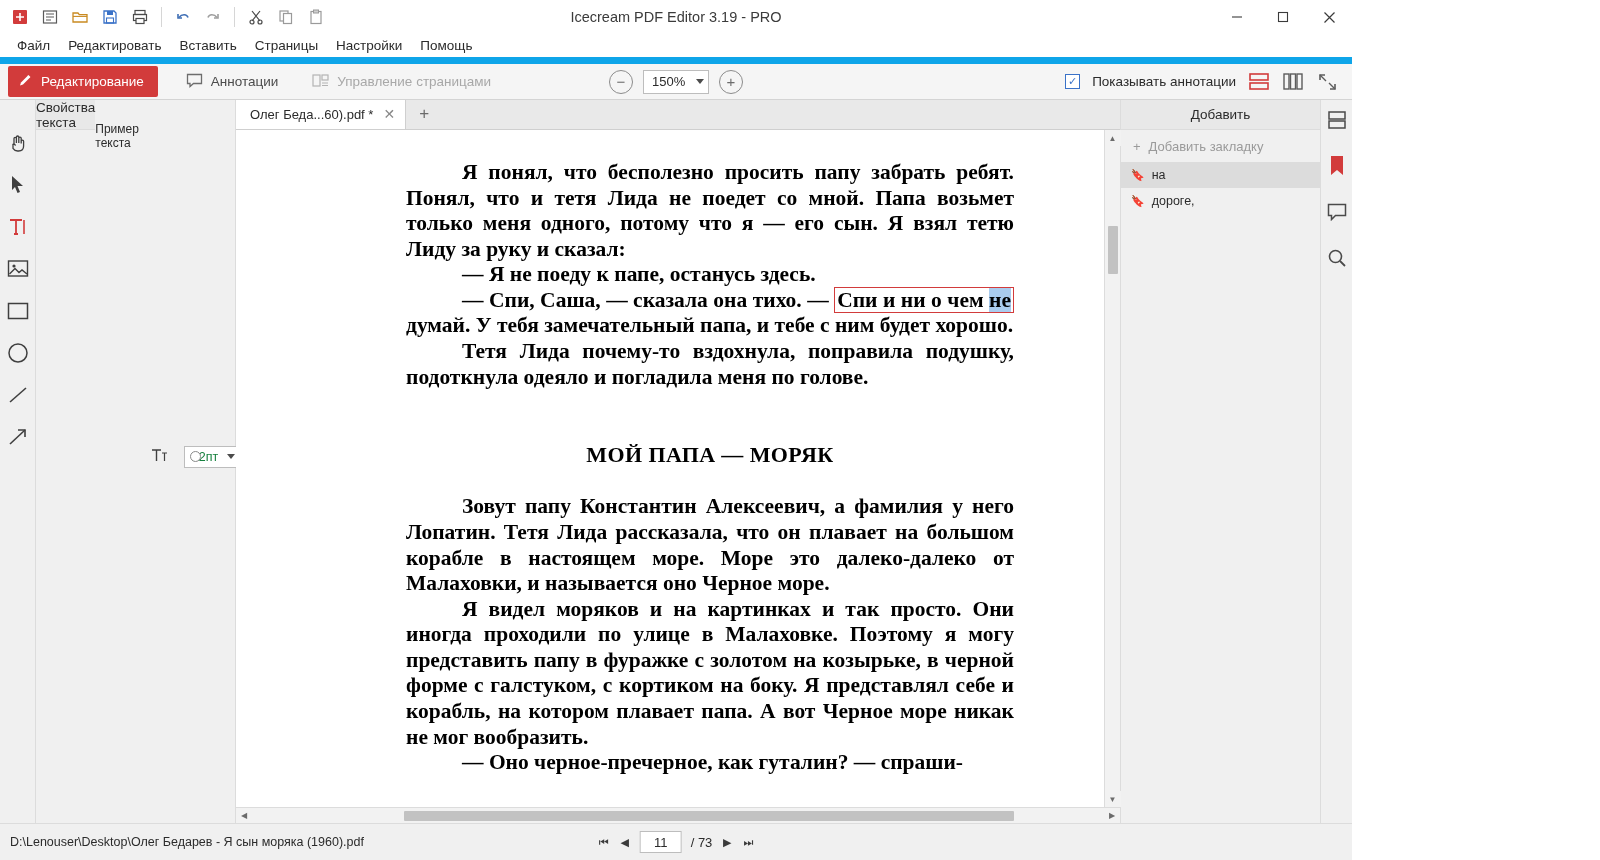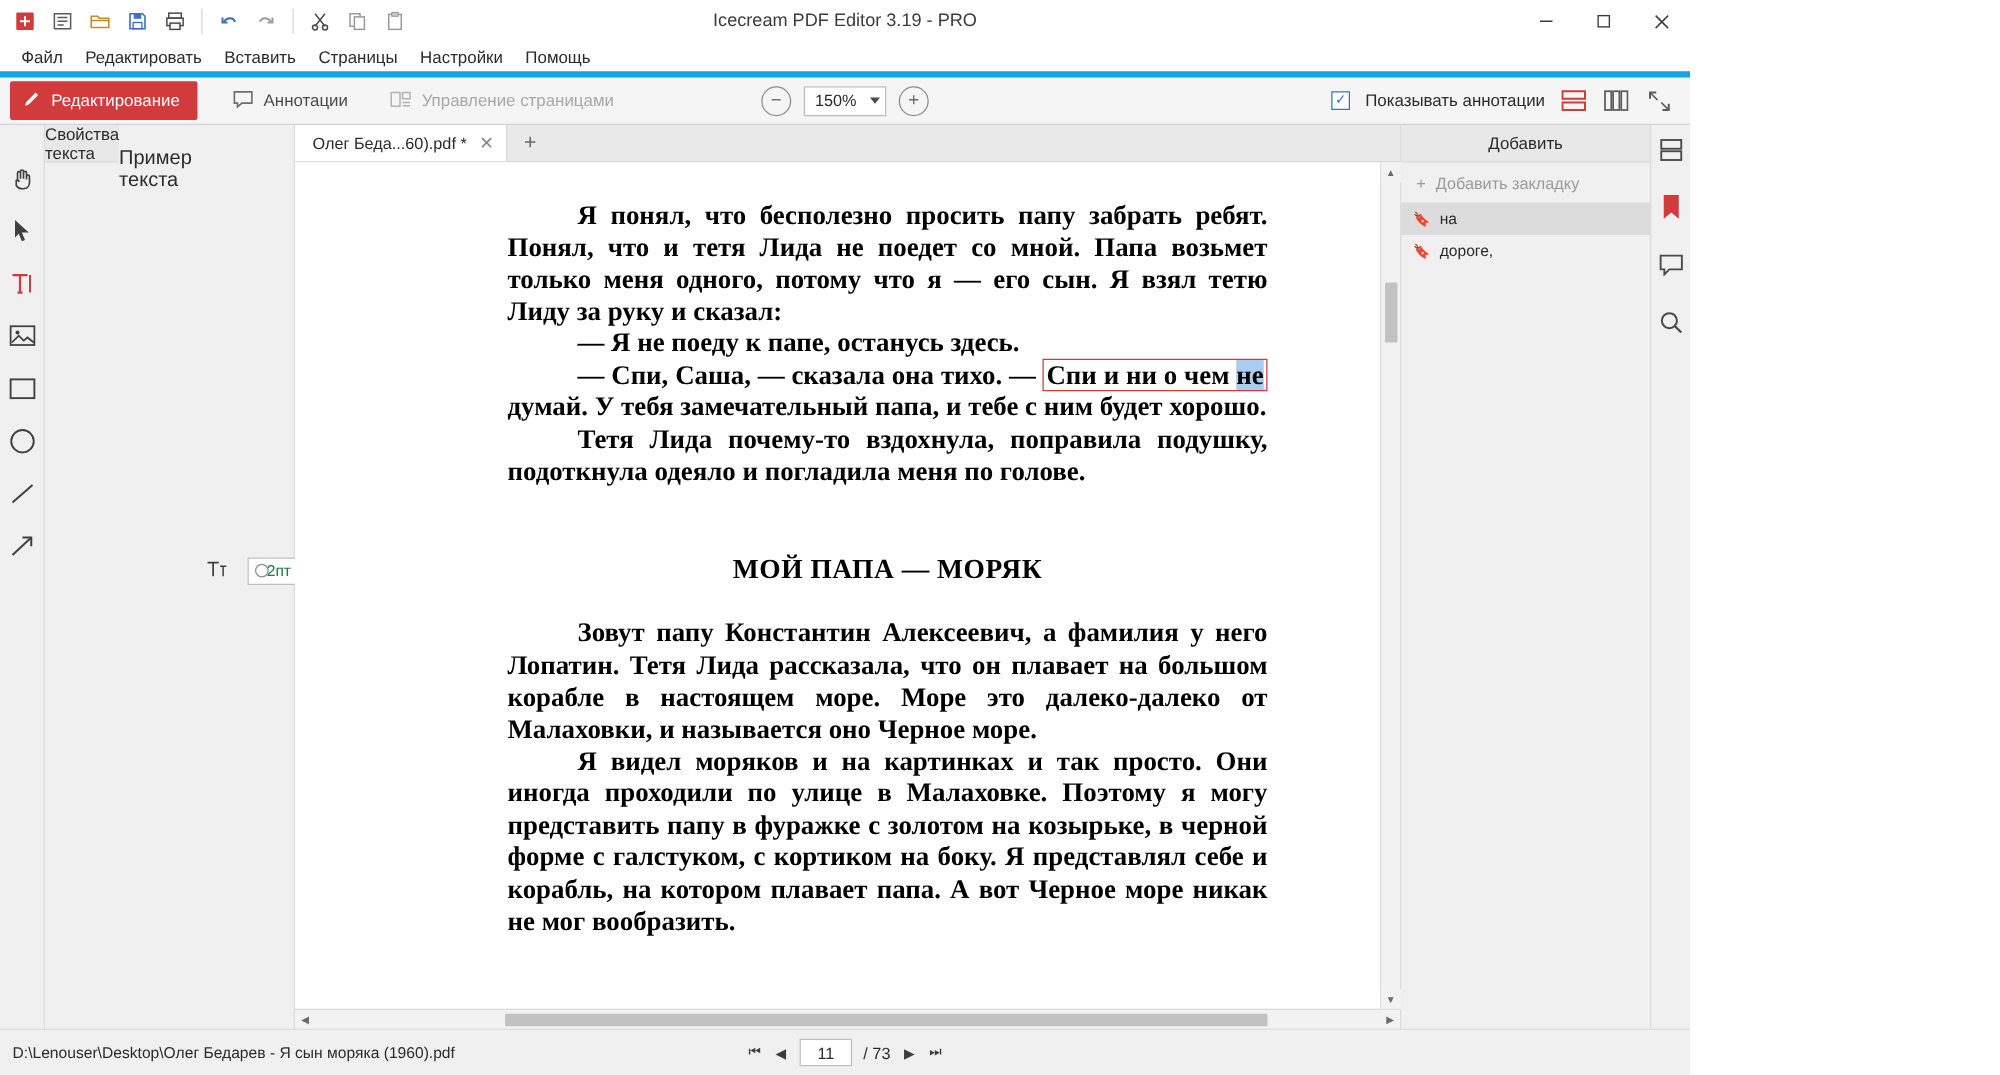--- a/index.html
+++ b/index.html
@@ -55,21 +55,21 @@
     background: #ffffff;
     font-size: 13.5px; color: #2b2b2b;
   }
   .menu-item { padding: 2px 9px; }
 
   
   .toolbar {
     height: 43px;
     display: flex; align-items: center;
     background: #f5f5f5;
-    border-top: 5px solid #0ea5e9;
+    border-top: 7px solid #0ea5e9;
     border-bottom: 1px solid #d4d4d4;
     position: relative;
   }
   .mode-btn {
     height: 31px;
     display: flex; align-items: center; gap: 8px;
     padding: 0 14px 0 10px;
     margin-left: 8px;
     border-radius: 2px;
     font-size: 13.5px;
@@ -120,21 +120,21 @@
     width: 200px; background: #f0f0f0; border-right: 1px solid #dcdcdc;
     display: flex; flex-direction: row;
   }
   .props-head {
     height: 30px; display: flex; align-items: center; justify-content: center;
     font-size: 13.5px; color: #2b2b2b; background: #e8e8e8;
     border-bottom: 1px solid #dcdcdc;
   }
   .props-sample {
     height: 72px; display: flex; align-items: center; justify-content: center;
-    font-size: 16px; color: #2b2b2b;
+    font-size: 12px; color: #2b2b2b;
   }
   .row { display: flex; align-items: center; padding: 0 12px; margin-bottom: 10px; gap: 8px; }
   .slider { flex: 1; position: relative; height: 16px; display: flex; align-items: center; }
   .slider .track { height: 2px; background: #b5b5b5; width: 100%; }
   .slider .knob { position: absolute; width: 11px; height: 11px; border-radius: 50%; background: #fff; border: 1.5px solid #8a8a8a; }
   .numbox {
     width: 56px; height: 22px; border: 1px solid #bdbdbd; background: #fff;
     font-size: 12.5px; color: #15803d; display: flex; align-items: center;
     justify-content: center;
   }
@@ -568,20 +568,21 @@
         <div class="page-scroll">
           <div class="page">
             <div class="ptext">
               <p>Я понял, что бесполезно просить папу забрать ребят. Понял, что и тетя Лида не поедет со мной. Папа возьмет только меня одного, потому что я — его сын. Я взял тетю Лиду за руку и сказал:</p>
               <p>— Я не поеду к папе, останусь здесь.</p>
               <p><span>— Спи, Саша, — сказала она тихо. — </span><span class="annot-box"><span>Спи и ни о чем </span><span class="hl">не</span></span><span> думай. У тебя замечательный папа, и тебе с ним будет хорошо.</span></p>
               <p>Тетя Лида почему-то вздохнула, поправила подушку, подоткнула одеяло и погладила меня по голове.</p>
               <div class="heading">МОЙ ПАПА — МОРЯК</div>
               <p>Зовут папу Константин Алексеевич, а фамилия у него Лопатин. Тетя Лида рассказала, что он плавает на большом корабле в настоящем море. Море это далеко-далеко от Малаховки, и называется оно Черное море.</p>
               <p>Я видел моряков и на картинках и так просто. Они иногда проходили по улице в Малаховке. Поэтому я могу представить папу в фуражке с золотом на козырьке, в черной форме с галстуком, с кортиком на боку. Я представлял себе и корабль, на котором плавает папа. А вот Черное море никак не мог вообразить.</p>
+              <p>— Оно черное-пречерное, как гуталин? — спраши-</p>
             </div>
           </div>
         </div>
         <div class="vscroll">
           <div class="vs-arrow">▲</div>
           <div class="vs-thumb"></div>
           <div style="flex:1"></div>
           <div class="vs-arrow">▼</div>
         </div>
       </div>

